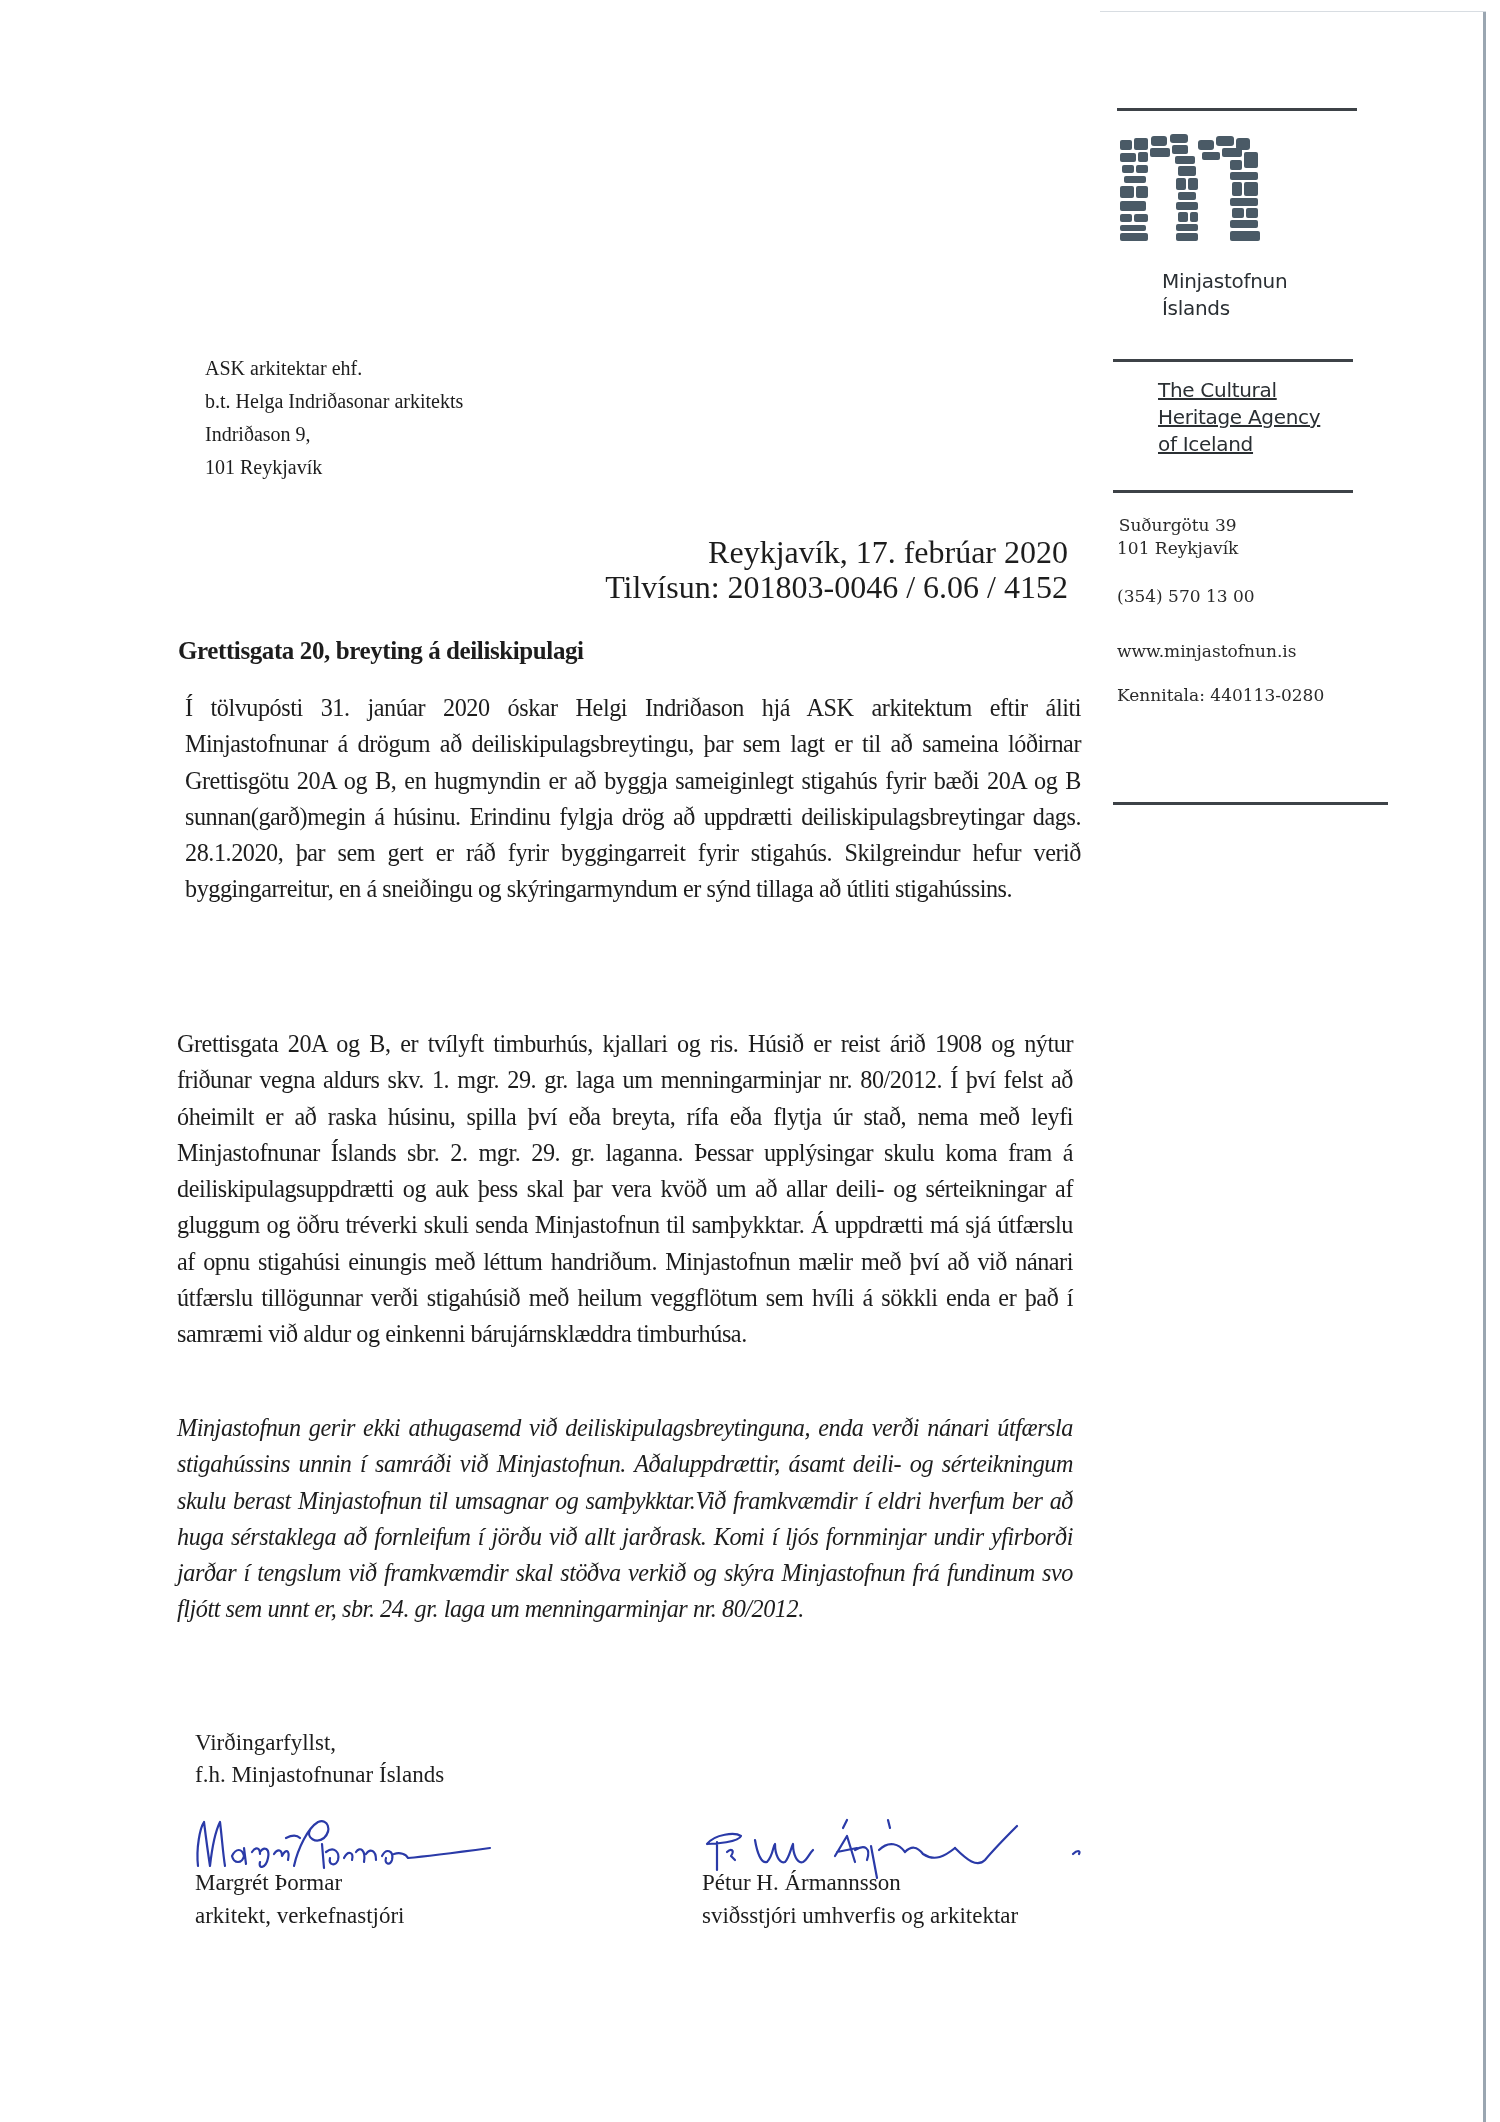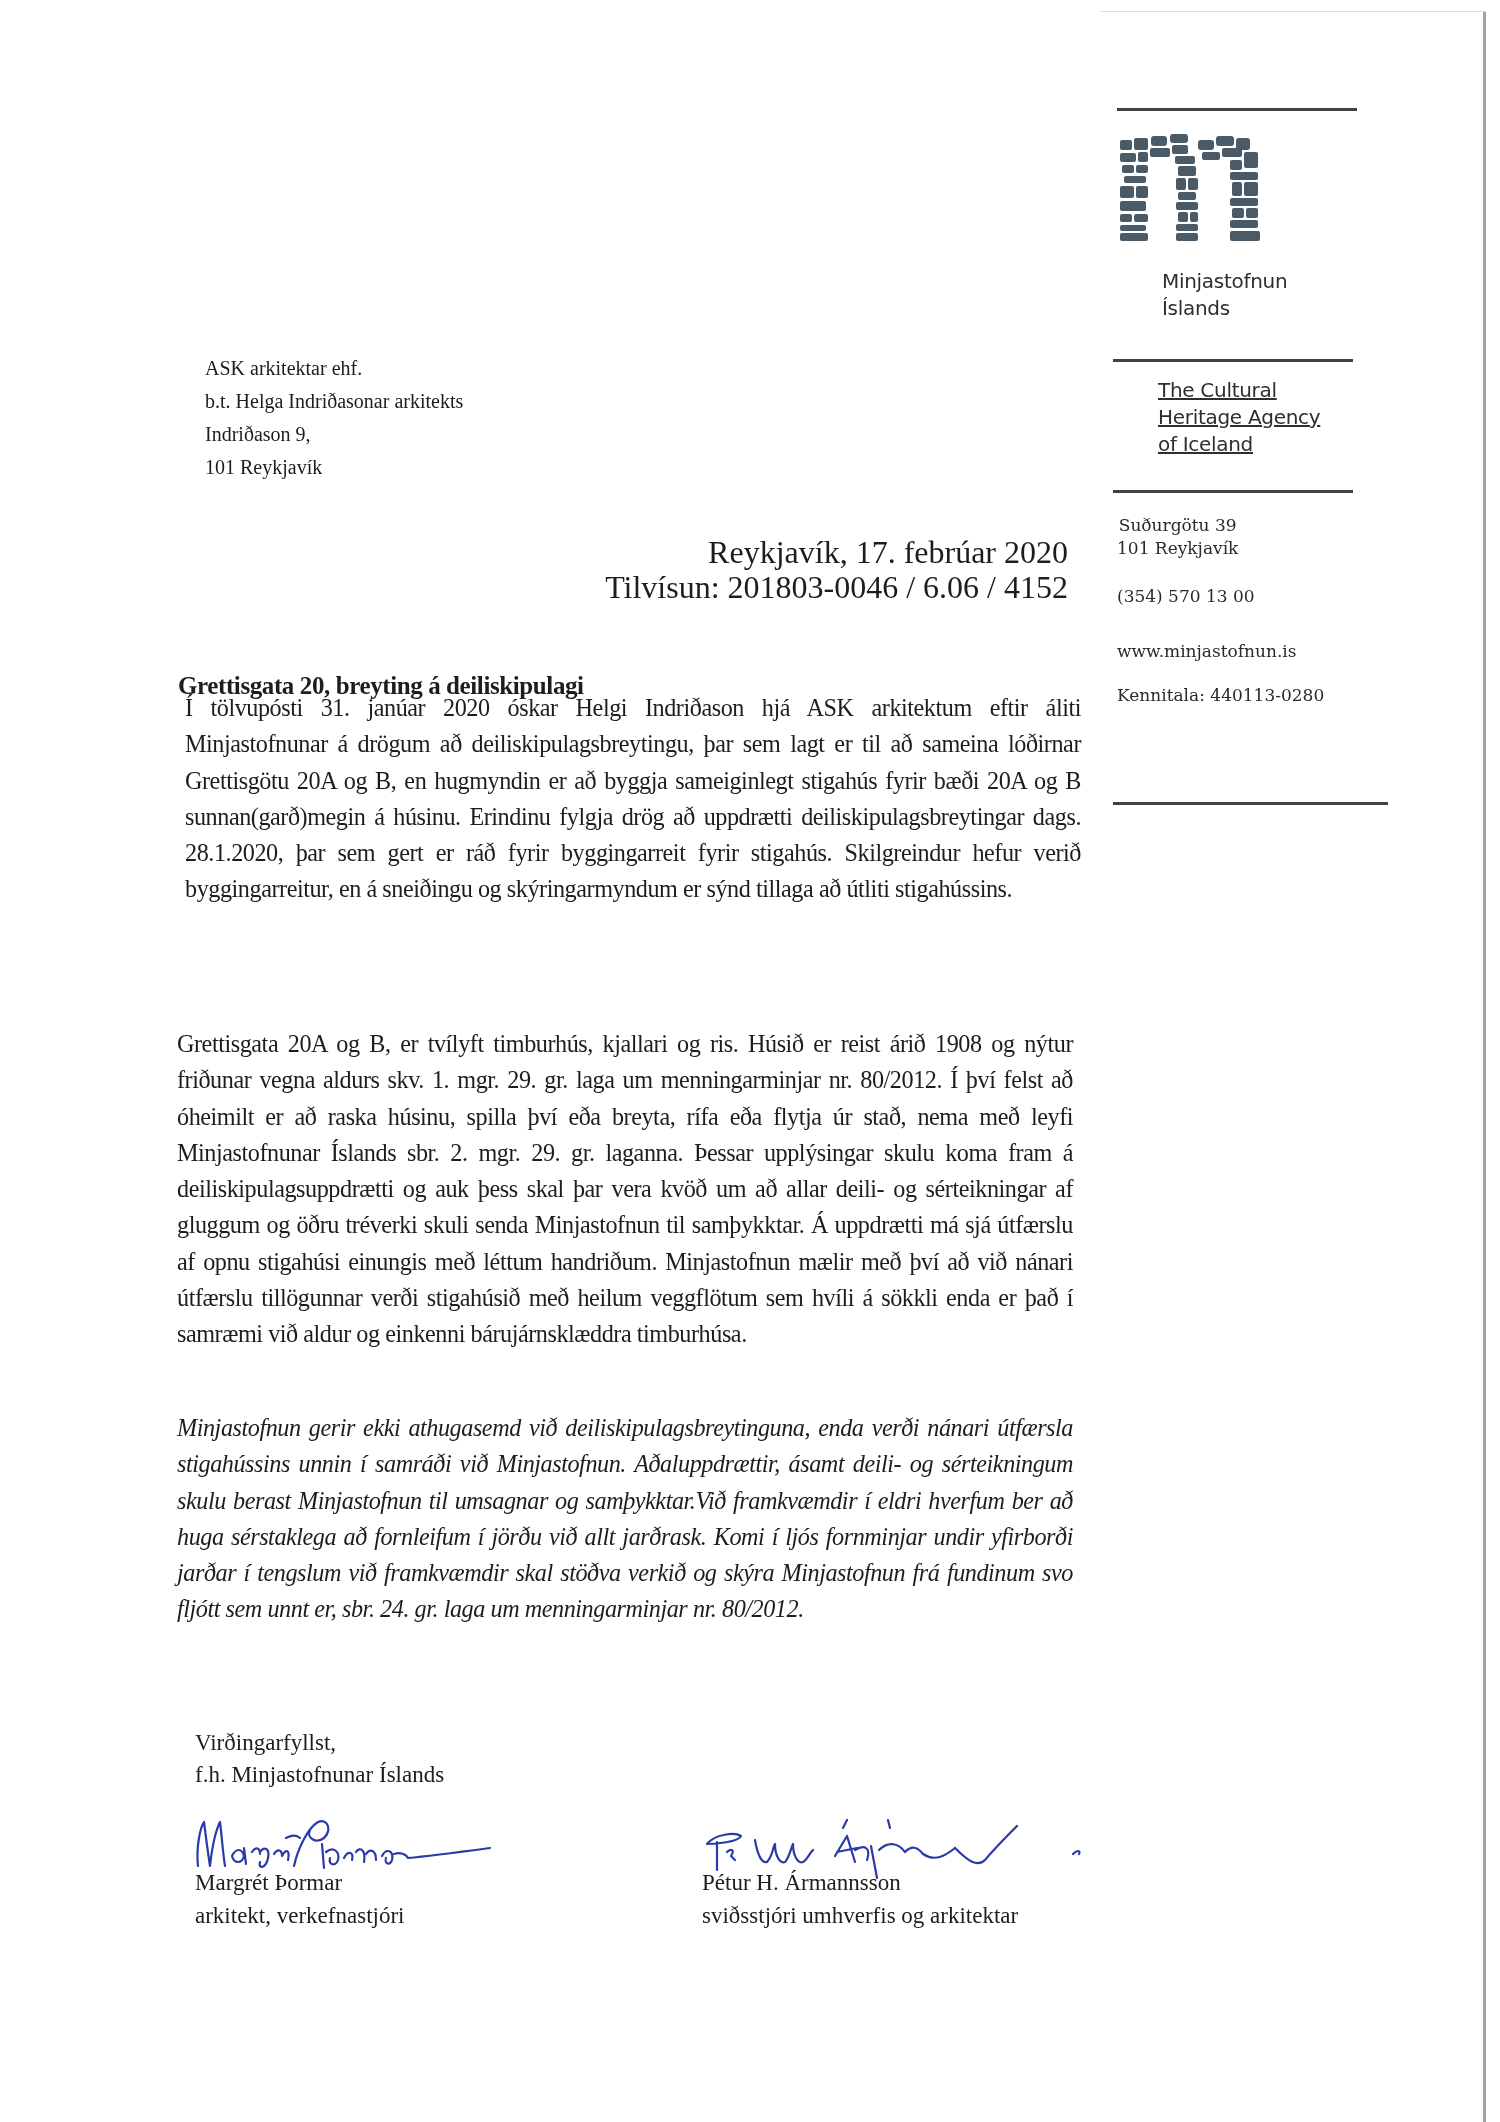--- a/index.html
+++ b/index.html
@@ -29,21 +29,21 @@
   #contact-address { left: 1117px; top: 514px; line-height: 23px; }
   #contact-phone { left: 1117px; top: 586px; }
   #contact-web { left: 1117px; top: 641px; }
   #contact-kt { left: 1117px; top: 685px; }
 
   
   #recipient { left: 205px; top: 352px; font-size: 20px; line-height: 33px; }
 
   #date-block { right: 432px; top: 535px; text-align: right; font-size: 32px; line-height: 35px; }
 
-  #subject { left: 178px; top: 637px; font-size: 25px; font-weight: bold; letter-spacing: -0.4px; margin-top: 35px; }
+  #subject { left: 178px; top: 637px; font-size: 25px; font-weight: bold; letter-spacing: -0.4px; }
 
   .para { position: absolute; left: 177px; width: 896px; font-size: 24.2px; line-height: 36.3px; text-align: justify; letter-spacing: -0.45px; }
   #para1 { top: 690px; margin-left: 8px; }
   #para2 { top: 1026px; }
   #para3 { top: 1410px; font-style: italic; }
 
   #closing { left: 195px; top: 1727px; font-size: 23px; line-height: 32px; }
 
   .sig { position: absolute; }
   #sig1 { left: 190px; top: 1808px; width: 330px; height: 70px; }

